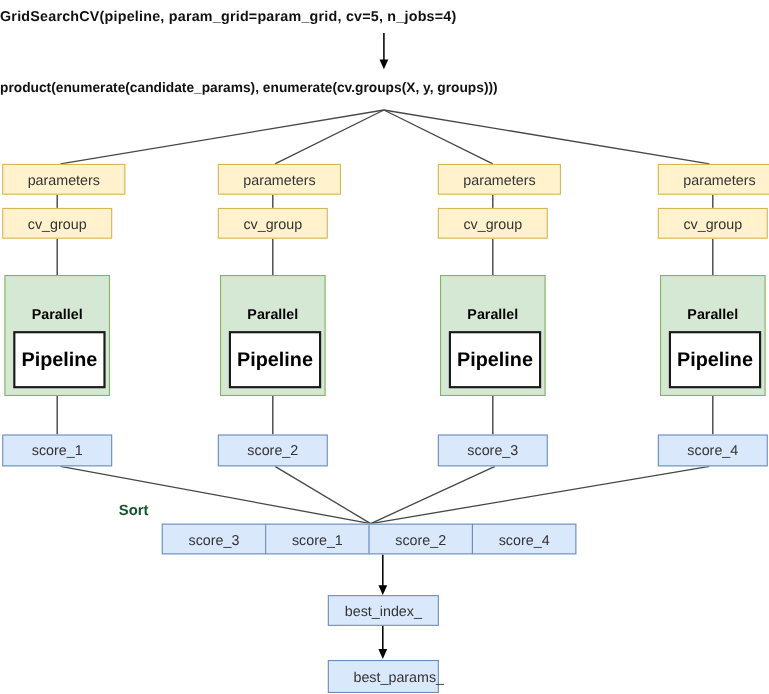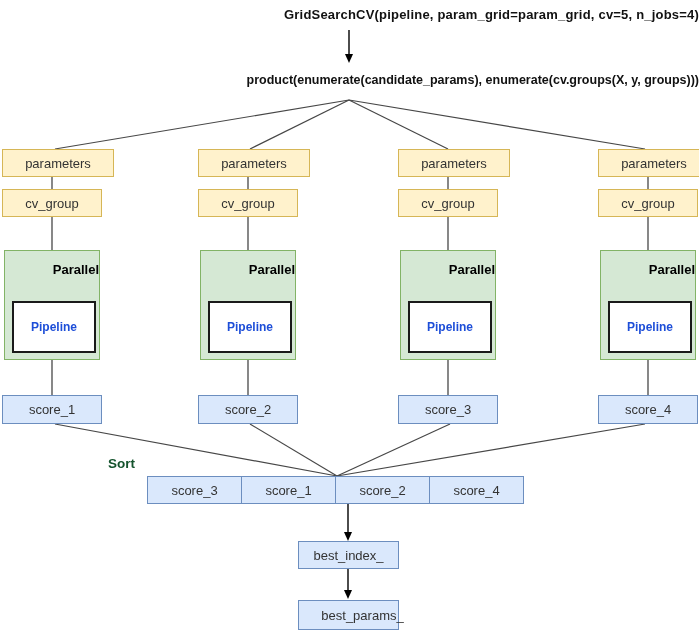--- a/index.html
+++ b/index.html
@@ -10,47 +10,47 @@
     font-family:"Liberation Sans", sans-serif;
     overflow:hidden;
   }
   #wires{position:absolute;left:0;top:0;width:699px;height:631px;z-index:0;}
   #wires line.conn{stroke:var(--line,#424242);stroke-width:1.3;}
   #wires line.fan{stroke:var(--line,#4d4d4d);stroke-width:1.2;}
   #wires line.arrow-shaft{stroke:var(--arrow,#000000);stroke-width:1.4;}
   #wires polygon.arrow-head{fill:var(--arrow,#000000);}
 
   .heading{
-    position:absolute;left:0;width:699px;text-align:right;
+    position:absolute;left:0;width:699px;text-align:left;
     font-weight:bold;color:#111111;z-index:2;
   }
   #title{top:7px;font-size:13px;letter-spacing:.2px;}
   #subtitle{top:73px;font-size:12.5px;}
 
   .box{
     position:absolute;box-sizing:border-box;z-index:1;
     display:flex;align-items:center;justify-content:center;
     font-size:13px;color:#333333;text-align:center;
   }
   .yellow{background:var(--yellow_fill,#fff2cc);border:1px solid var(--yellow_border,#d6b656);}
   .blue{background:var(--blue_fill,#dae8fc);border:1px solid var(--blue_border,#6c8ebf);}
   .green{background:var(--green_fill,#d5e8d4);border:1px solid var(--green_border,#82b366);}
 
   .params{top:149px;width:112px;height:28px;}
   .cvg{top:189px;width:100px;height:28px;}
   .parallel{top:250px;width:96px;height:110px;display:block;}
   .parallel .ptitle{
-    display:block;margin-top:11px;text-align:right;
+    display:block;margin-top:27px;text-align:center;
     font-weight:bold;font-size:13px;color:#000000;
   }
   .pipeline{
     position:absolute;left:7px;top:50px;width:80px;height:48px;
     background:#ffffff;border:2px solid #1a1a1a;
     display:flex;align-items:center;justify-content:center;
-    font-weight:bold;font-size:12px;color:#1d4ed8;text-align:right;
+    font-weight:bold;font-size:18px;color:#000000;text-align:right;
   }
   .score{top:395px;width:100px;height:29px;}
 
   
   .c1{left:2px;}  .c2{left:198px;}  .c3{left:398px;}  .c4{left:598px;}
   .parallel.c1{left:4px;} .parallel.c2{left:200px;} .parallel.c3{left:400px;} .parallel.c4{left:600px;}
 
   #sort-label{
     position:absolute;left:85px;top:456px;width:50px;text-align:right;
     font-weight:bold;font-size:13.5px;color:#14532d;z-index:2;

